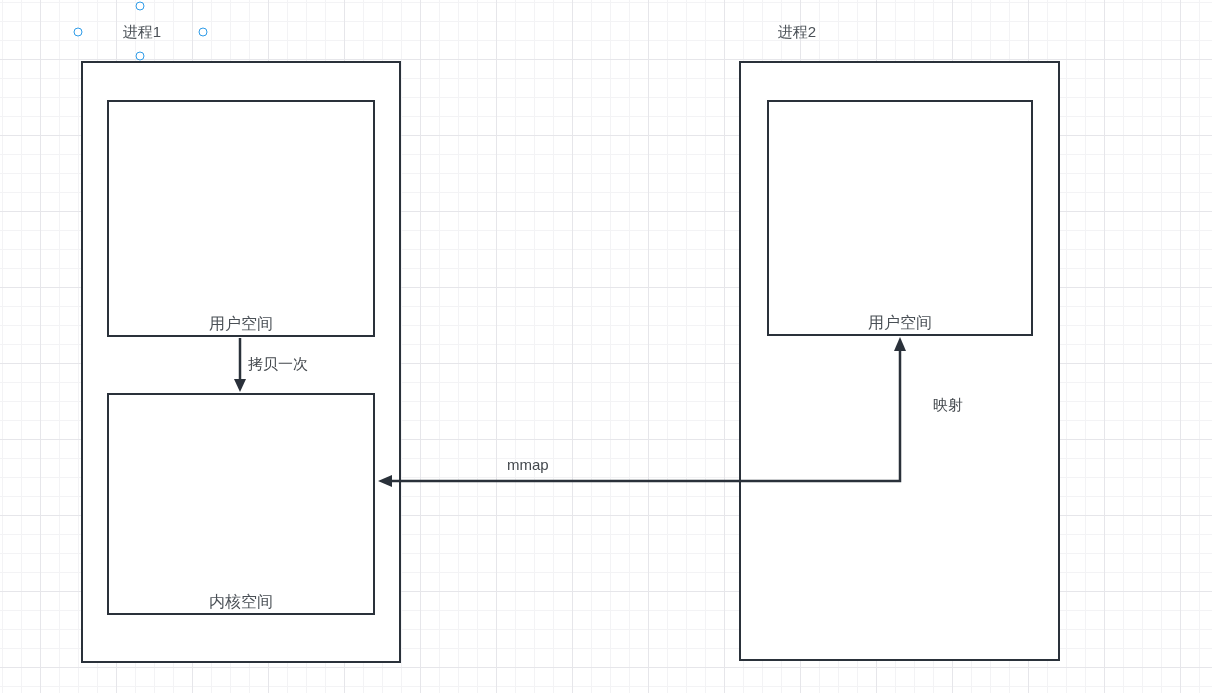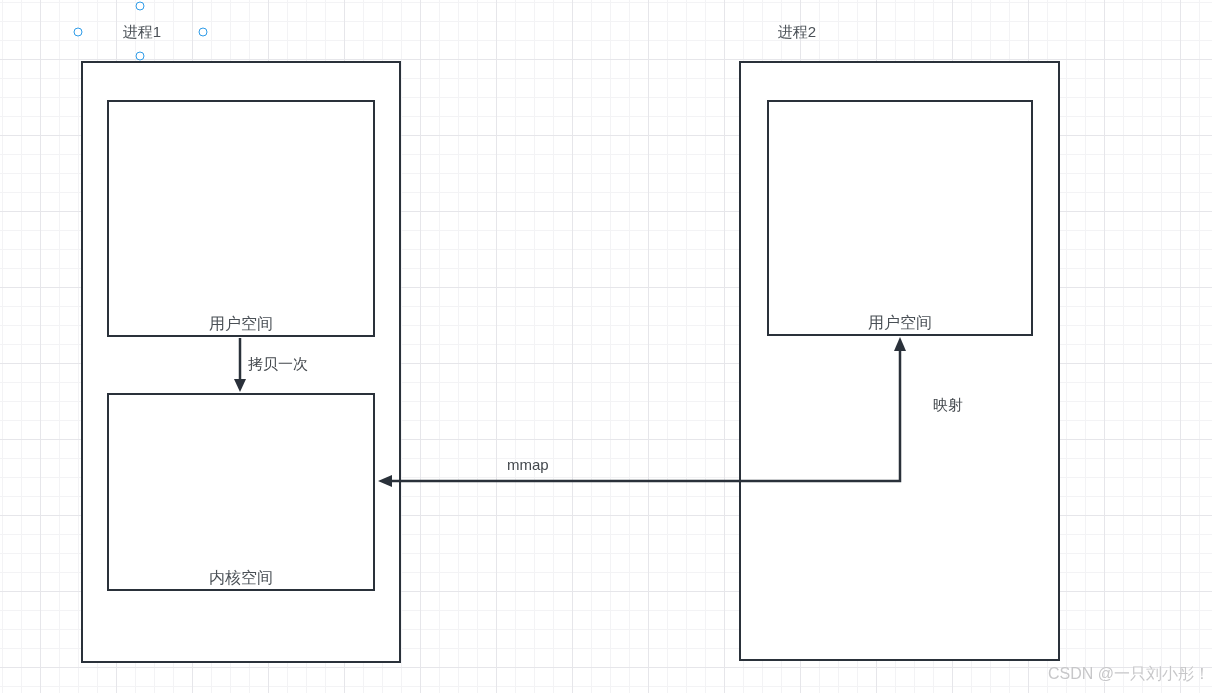--- a/index.html
+++ b/index.html
@@ -86,21 +86,21 @@
 <body>
 
 <div class="canvas">
 
   <div class="shape" style="left:81px; top:61px; width:320px; height:602px;"></div>
 
   <div class="shape" style="left:107px; top:100px; width:268px; height:237px;">
     <span class="shape-label">用户空间</span>
   </div>
 
-  <div class="shape" style="left:107px; top:393px; width:268px; height:198px;">
+  <div class="shape" style="left:107px; top:393px; width:268px; height:222px;">
     <span class="shape-label">内核空间</span>
   </div>
 
   <div class="shape" style="left:739px; top:61px; width:321px; height:600px;"></div>
 
   <div class="shape" style="left:767px; top:100px; width:266px; height:236px;">
     <span class="shape-label">用户空间</span>
   </div>
 
   <div class="title-label" style="left:142px; top:32px;text-align:right;">进程1</div>
@@ -122,15 +122,14 @@
       <path d="M391 481 H900 V350" fill="none" stroke="#2a313a" stroke-width="2.5"></path>
       <path d="M378 481 L392 475 L392 487 Z" fill="#2a313a"></path>
       <path d="M900 337 L894 351 L906 351 Z" fill="#2a313a"></path>
     </g>
   </svg>
 
   <div class="edge-label" style="left:248px; top:355px;">拷贝一次</div>
   <div class="edge-label" style="left:507px; top:456px;">mmap</div>
   <div class="edge-label" style="left:933px; top:355px;margin-top:41px;">映射</div>
 
-  <div class="watermark">CSDN @一只刘小彤！</div>
 
 </div>
 
 </body></html>

